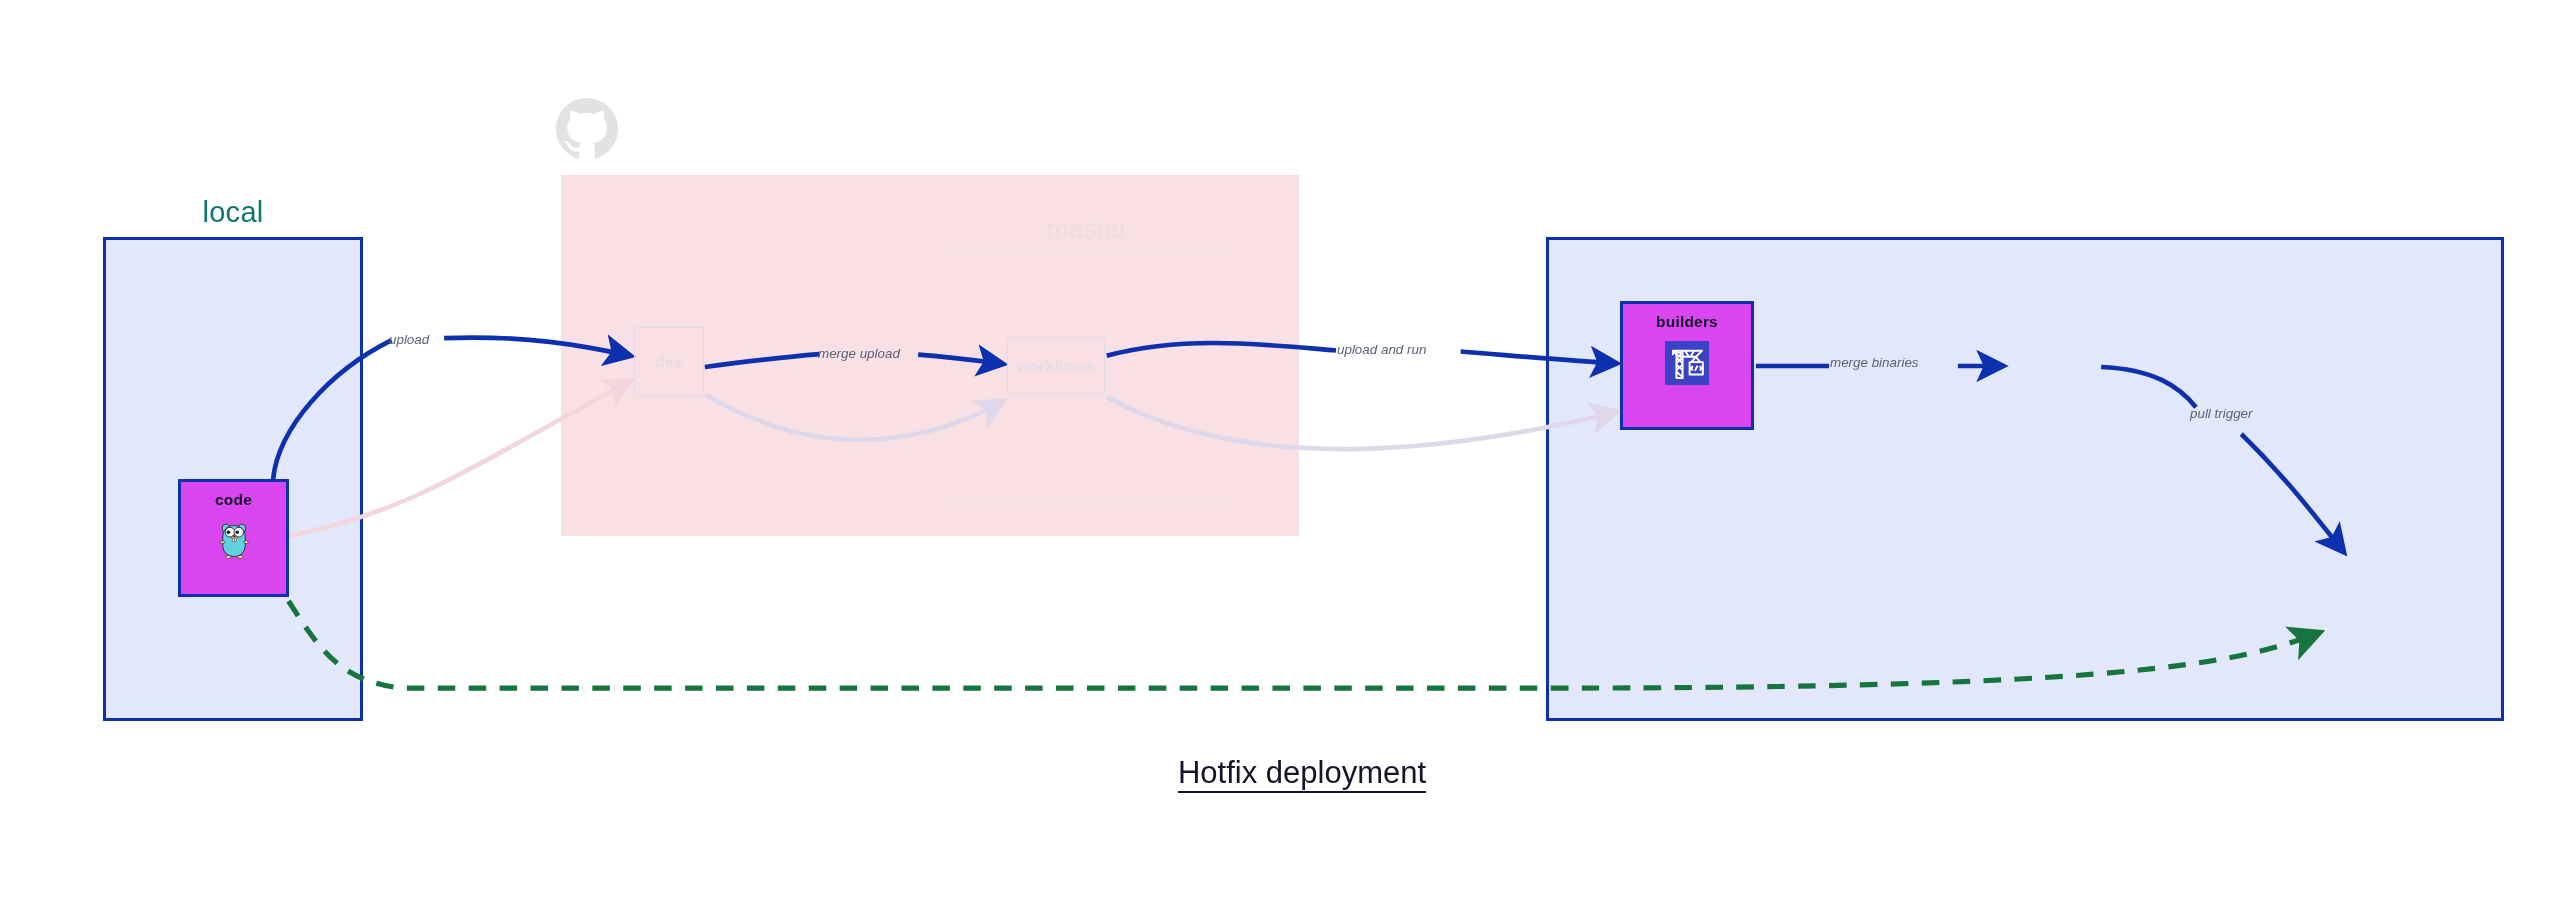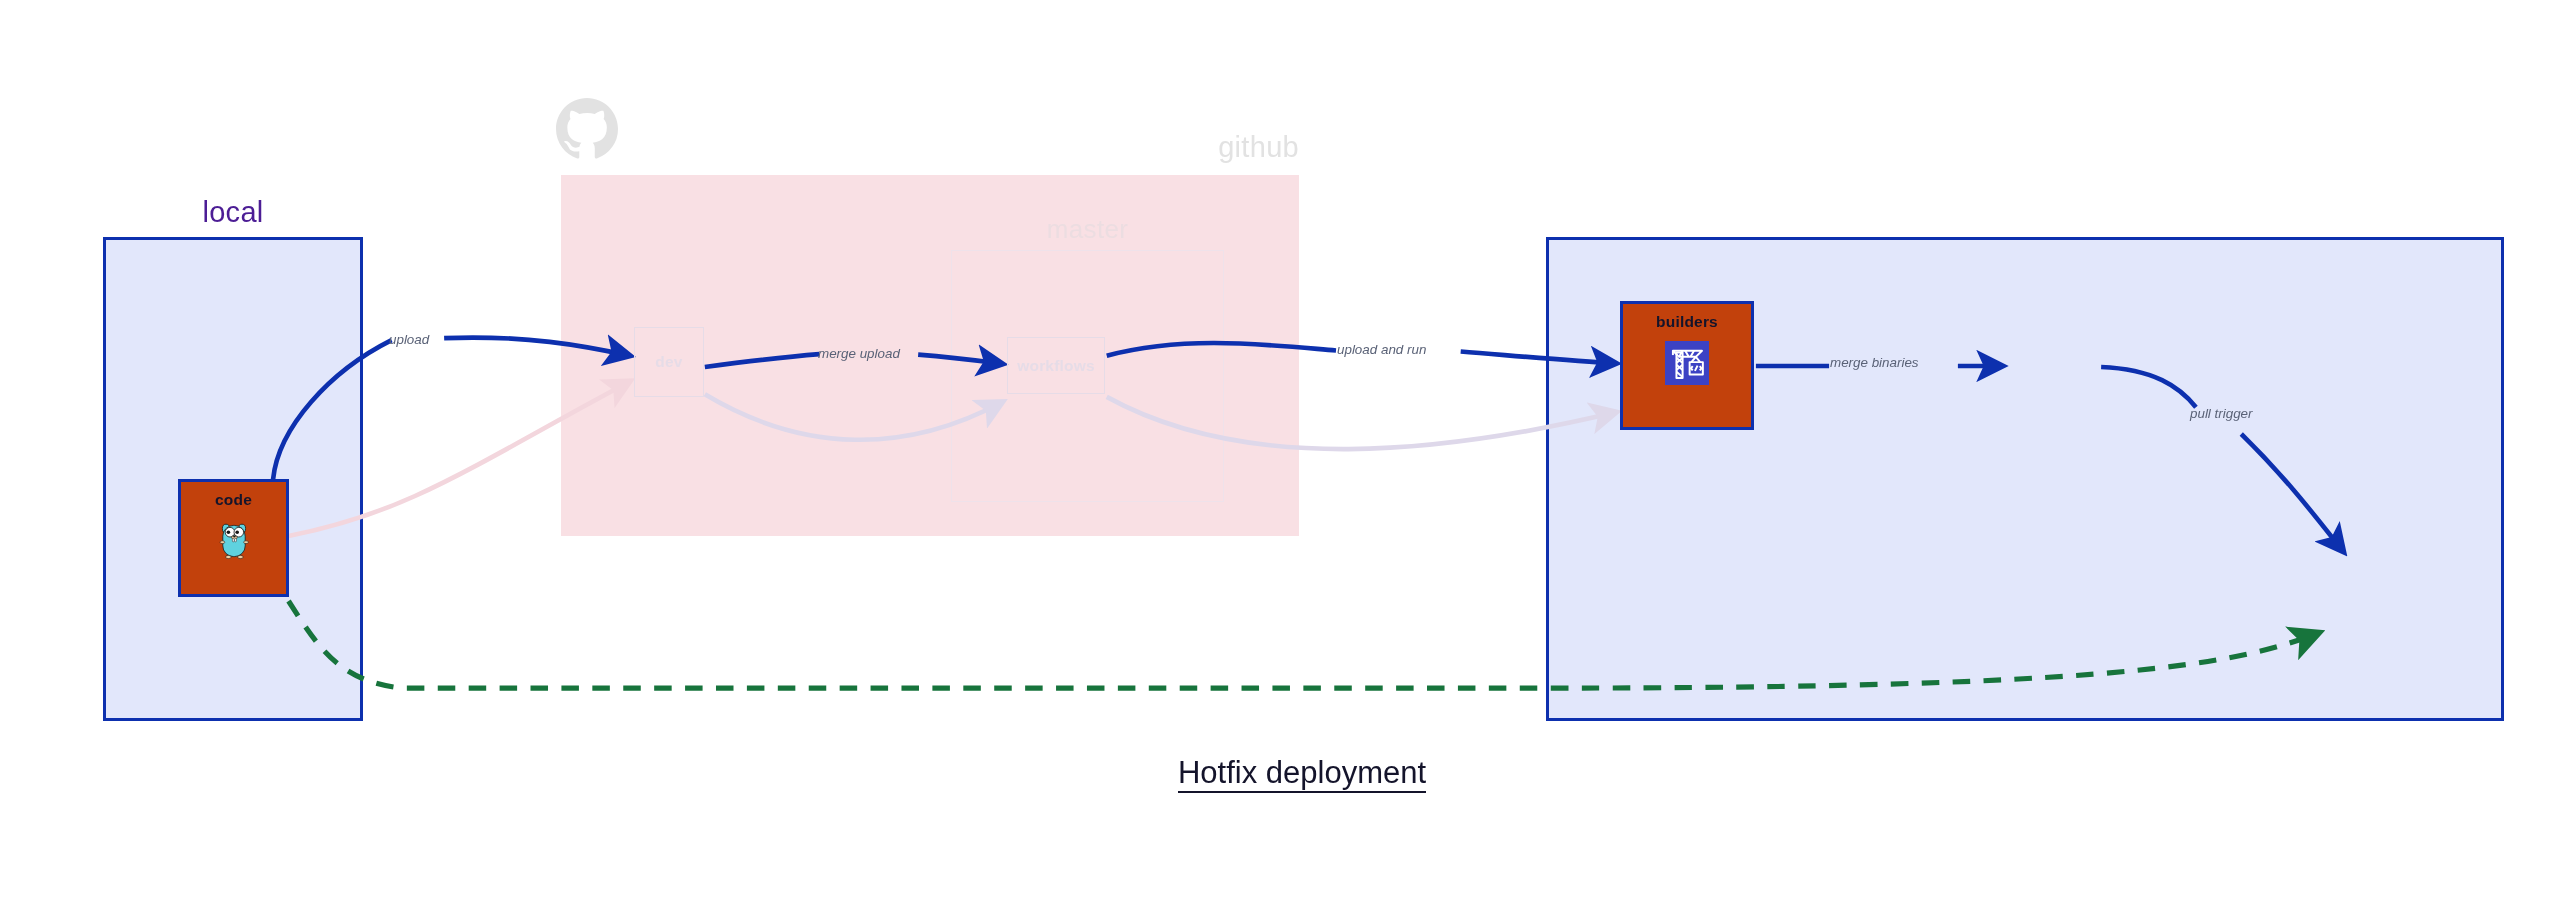--- a/index.html
+++ b/index.html
@@ -33,21 +33,21 @@
     border: 3.6px solid #0d30ae;
   }
   .group.github {
     left: 561px; top: 175px; width: 738px; height: 361px;
     background: #f9e0e4;
     border: none;
   }
   .group-label {
     position: absolute;
     font-size: 29px;
-    color: #4c1d95;
+    color: #0f766e;
     letter-spacing: 0.3px;
     white-space: nowrap;
     font-family: "Liberation Sans", sans-serif;
   }
   .group-label.local-label { left: 103px; top: 196px; width: 260px; text-align: center; }
   .group-label.aws-label   { left: 1546px; top: 196px; width: 958px; text-align: center; }
   .group-label.github-label{
     left: 561px; top: 131px; width: 738px; text-align: right;
     color: #e2e2e2;
   }
@@ -59,21 +59,21 @@
   }
   .group-label.master-label {
     left: 951px; top: 214px; width: 273px; text-align: center;
     color: #ecdde1; font-size: 26px;
   }
 
   
   .node {
     position: absolute;
     box-sizing: border-box;
-    background: #c2410c;
+    background: #d946ef;
     border: 3.1px solid #0d30ae;
     display: flex;
     flex-direction: column;
     align-items: center;
     padding-top: 9.3px;
   }
   .node .node-title {
     font-size: 15.5px;
     font-weight: bold;
     color: #14142b;
@@ -139,21 +139,20 @@
     left: 556px; top: 98px;
     width: 62px; height: 62px;
   }
 </style>
 </head>
 <body>
 
 <div id="stage">
 
   <div class="group github"></div>
-  <div class="group-label github-label">github</div>
 
   <svg class="octocat" viewBox="0 0 16 16">
     <path fill="#e2e2e2" d="M8 0C3.58 0 0 3.58 0 8c0 3.54 2.29 6.53 5.47 7.59.4.07.55-.17.55-.38 0-.19-.01-.82-.01-1.49-2.01.37-2.53-.49-2.69-.94-.09-.23-.48-.94-.82-1.13-.28-.15-.68-.52-.01-.53.63-.01 1.08.58 1.23.82.72 1.21 1.87.87 2.33.66.07-.52.28-.87.51-1.07-1.78-.2-3.64-.89-3.64-3.95 0-.87.31-1.59.82-2.15-.08-.2-.36-1.02.08-2.12 0 0 .67-.21 2.2.82.64-.18 1.32-.27 2-.27.68 0 1.36.09 2 .27 1.53-1.04 2.2-.82 2.2-.82.44 1.1.16 1.92.08 2.12.51.56.82 1.27.82 2.15 0 3.07-1.87 3.75-3.65 3.95.29.25.54.73.54 1.48 0 1.07-.01 1.93-.01 2.2 0 .21.15.46.55.38A8.01 8.01 0 0 0 16 8c0-4.42-3.58-8-8-8z"></path>
   </svg>
 
   <div class="group master"></div>
   <div class="group-label master-label">master</div>
 
   <div class="group local"></div>
   <div class="group-label local-label">local</div>

